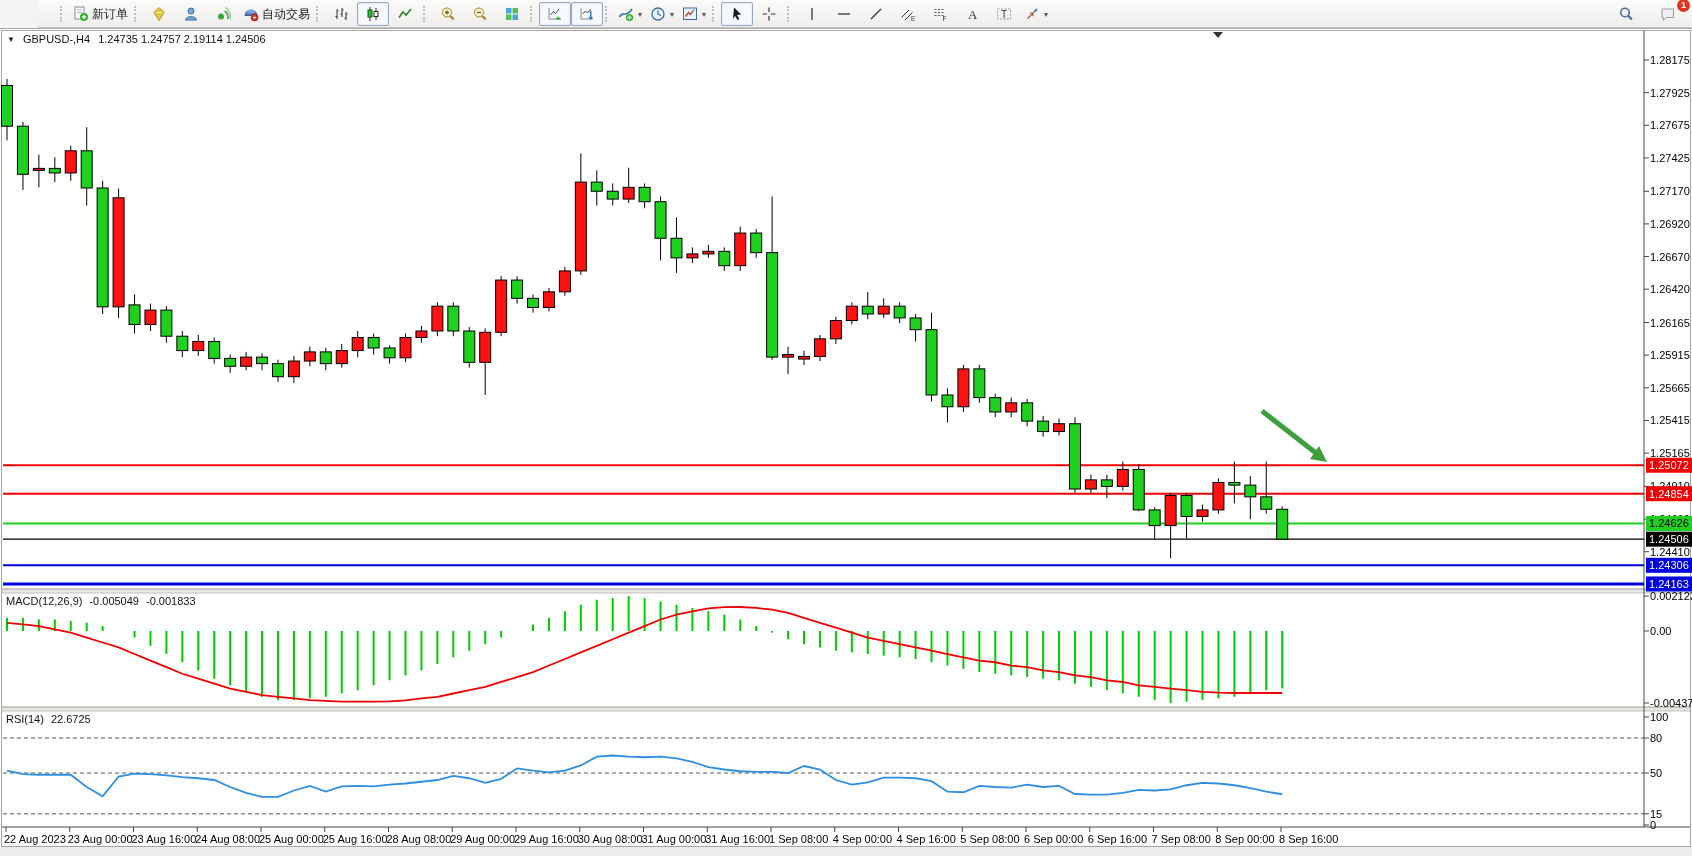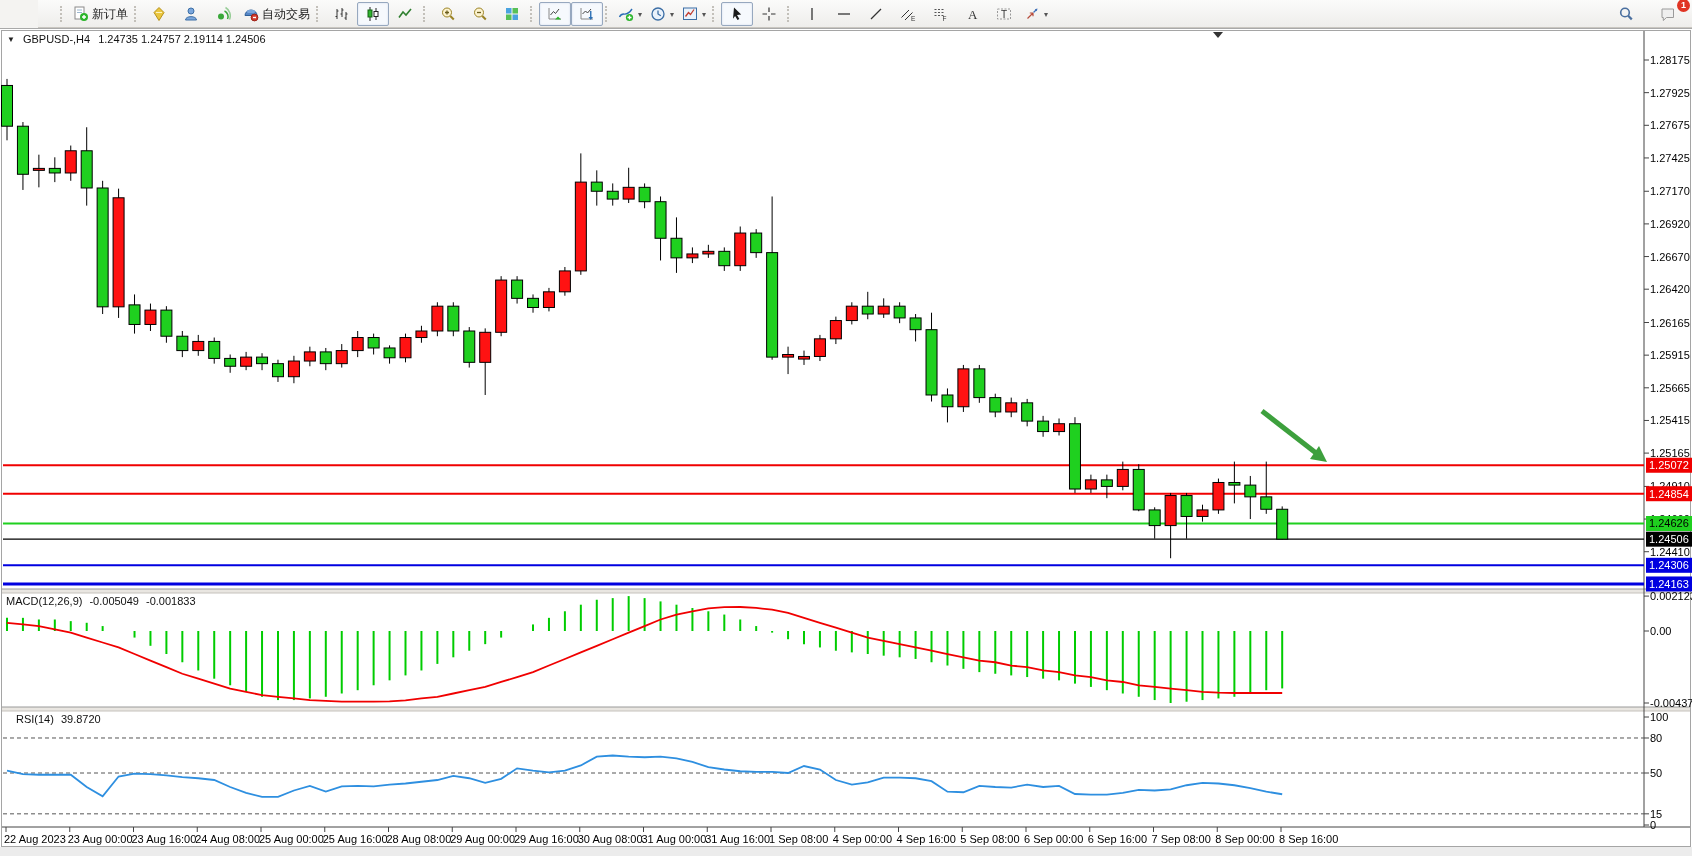--- a/index.html
+++ b/index.html
@@ -637,18 +637,18 @@
       <span class="dd">▼</span>
       <span>GBPUSD-,H4</span>
       <span>1.24735 1.24757 2.19114 1.24506</span>
     </div>
 
     <div class="panelabel" style="left:6px;top:566px;">
       <span>MACD(12,26,9)</span>
       <span>-0.005049</span>
       <span>-0.001833</span>
     </div>
-    <div class="panelabel" style="left:16px;top:684px;text-align:center;">
+    <div class="panelabel" style="left:6px;top:684px;text-align:center;">
       <span>RSI(14)</span>
-      <span>39.8720</span>
+      <span>22.6725</span>
     </div>
   </div>
 </div>
 
 </body></html>

